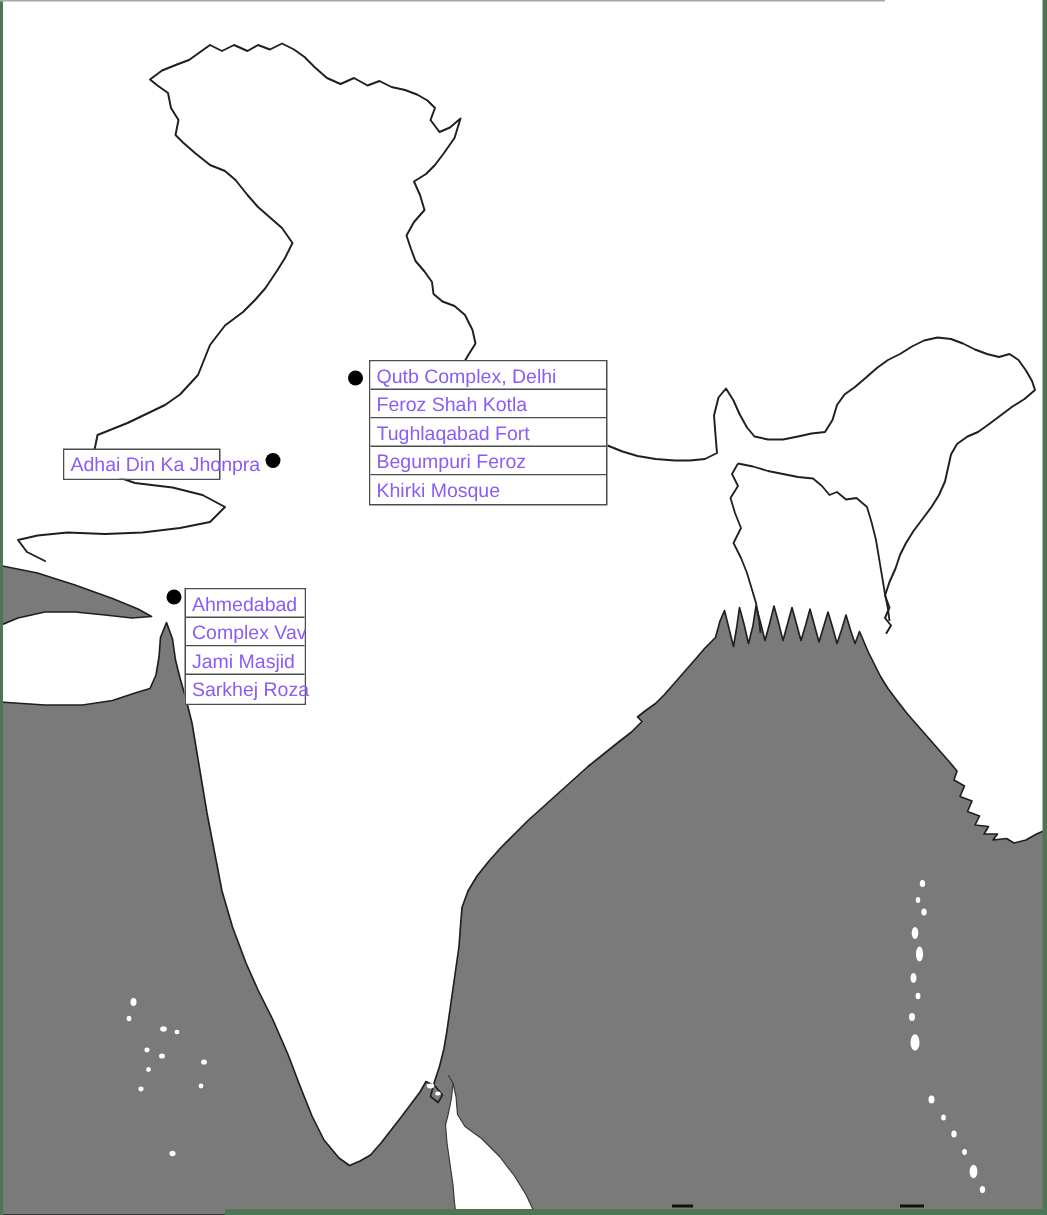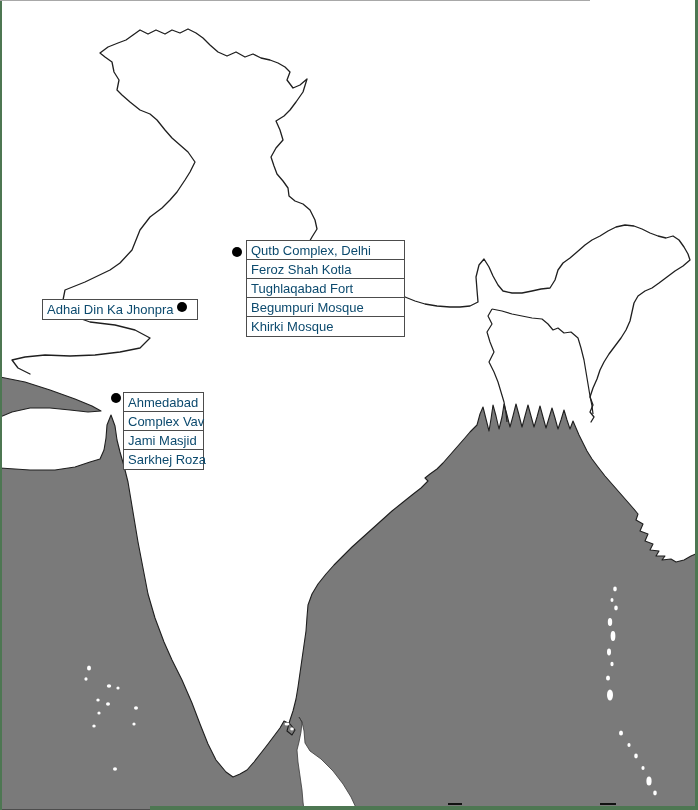--- a/index.html
+++ b/index.html
@@ -8,21 +8,21 @@
     font-family:"Liberation Sans", sans-serif;background:#ffffff;
   }
   #map-svg{position:absolute;left:0;top:0;}
   .label-box{
     position:absolute;background:#ffffff;border:1px solid #4c4c4c;
     box-sizing:border-box;color:#262626;
   }
   .site-row{
     box-sizing:border-box;height:19px;line-height:17px;font-size:13px;
     padding:1px 3px 0 4px;border-bottom:1px solid #4c4c4c;white-space:nowrap;
-    background:#ffffff;color:#0c4a6e;
+    background:#ffffff;color:#8b5cf6;
   }
   .site-row:last-child{border-bottom:none;}
   .marker-dot{
     position:absolute;width:10px;height:10px;border-radius:50%;
     background:#000000;
   }
 </style>
 </head>
 <body>
 
@@ -120,25 +120,25 @@
       <rect x="448" y="803" width="14" height="2" fill="#111111"></rect>
       <rect x="600" y="803" width="16" height="2" fill="#111111"></rect>
       <rect x="0" y="0" width="590" height="1" fill="#a8a8a8"></rect>
     </g>
   </svg>
 
   <div class="label-box" style="left:246px;top:240px;width:159px;">
     <div class="site-row">Qutb Complex, Delhi</div>
     <div class="site-row">Feroz Shah Kotla</div>
     <div class="site-row">Tughlaqabad Fort</div>
-    <div class="site-row">Begumpuri Mosque</div>
+    <div class="site-row">Begumpuri Feroz</div>
     <div class="site-row">Khirki Mosque</div>
   </div>
 
-  <div class="label-box" style="left:42px;top:299px;width:156px;">
+  <div class="label-box" style="left:42px;top:299px;width:105px;">
     <div class="site-row">Adhai Din Ka Jhonpra</div>
   </div>
 
   <div class="label-box" style="left:123px;top:392px;width:81px;">
     <div class="site-row">Ahmedabad</div>
     <div class="site-row">Complex Vav</div>
     <div class="site-row">Jami Masjid</div>
     <div class="site-row">Sarkhej Roza</div>
   </div>
 

